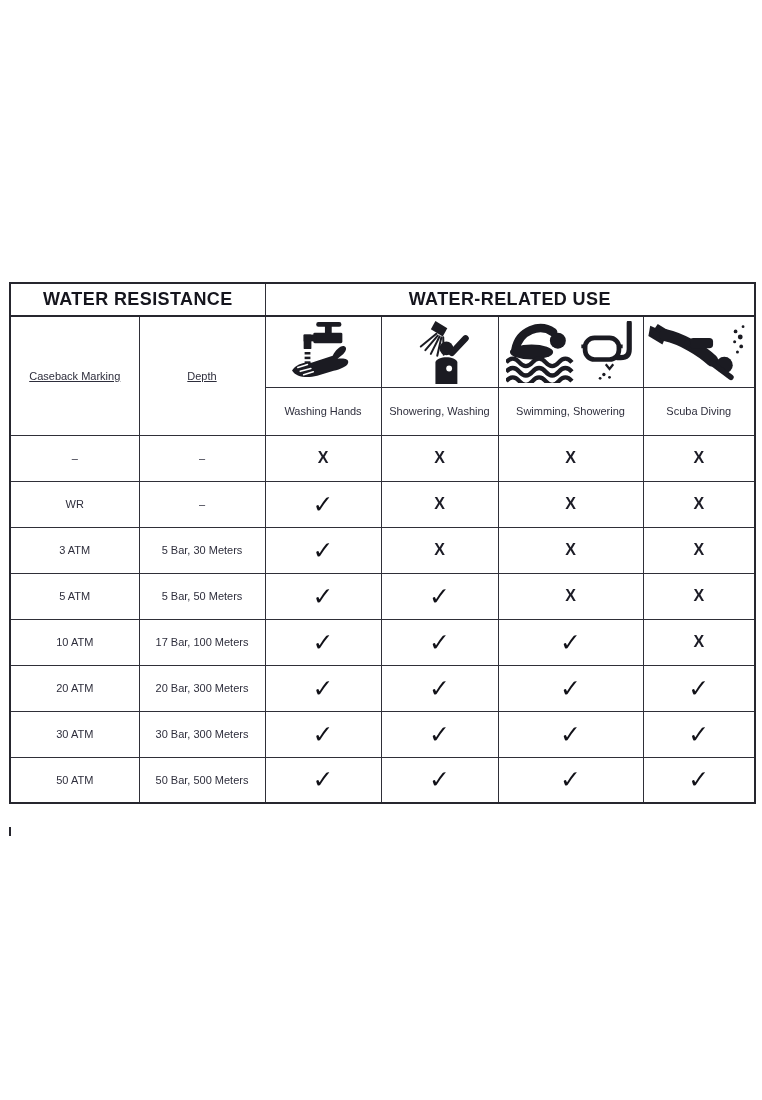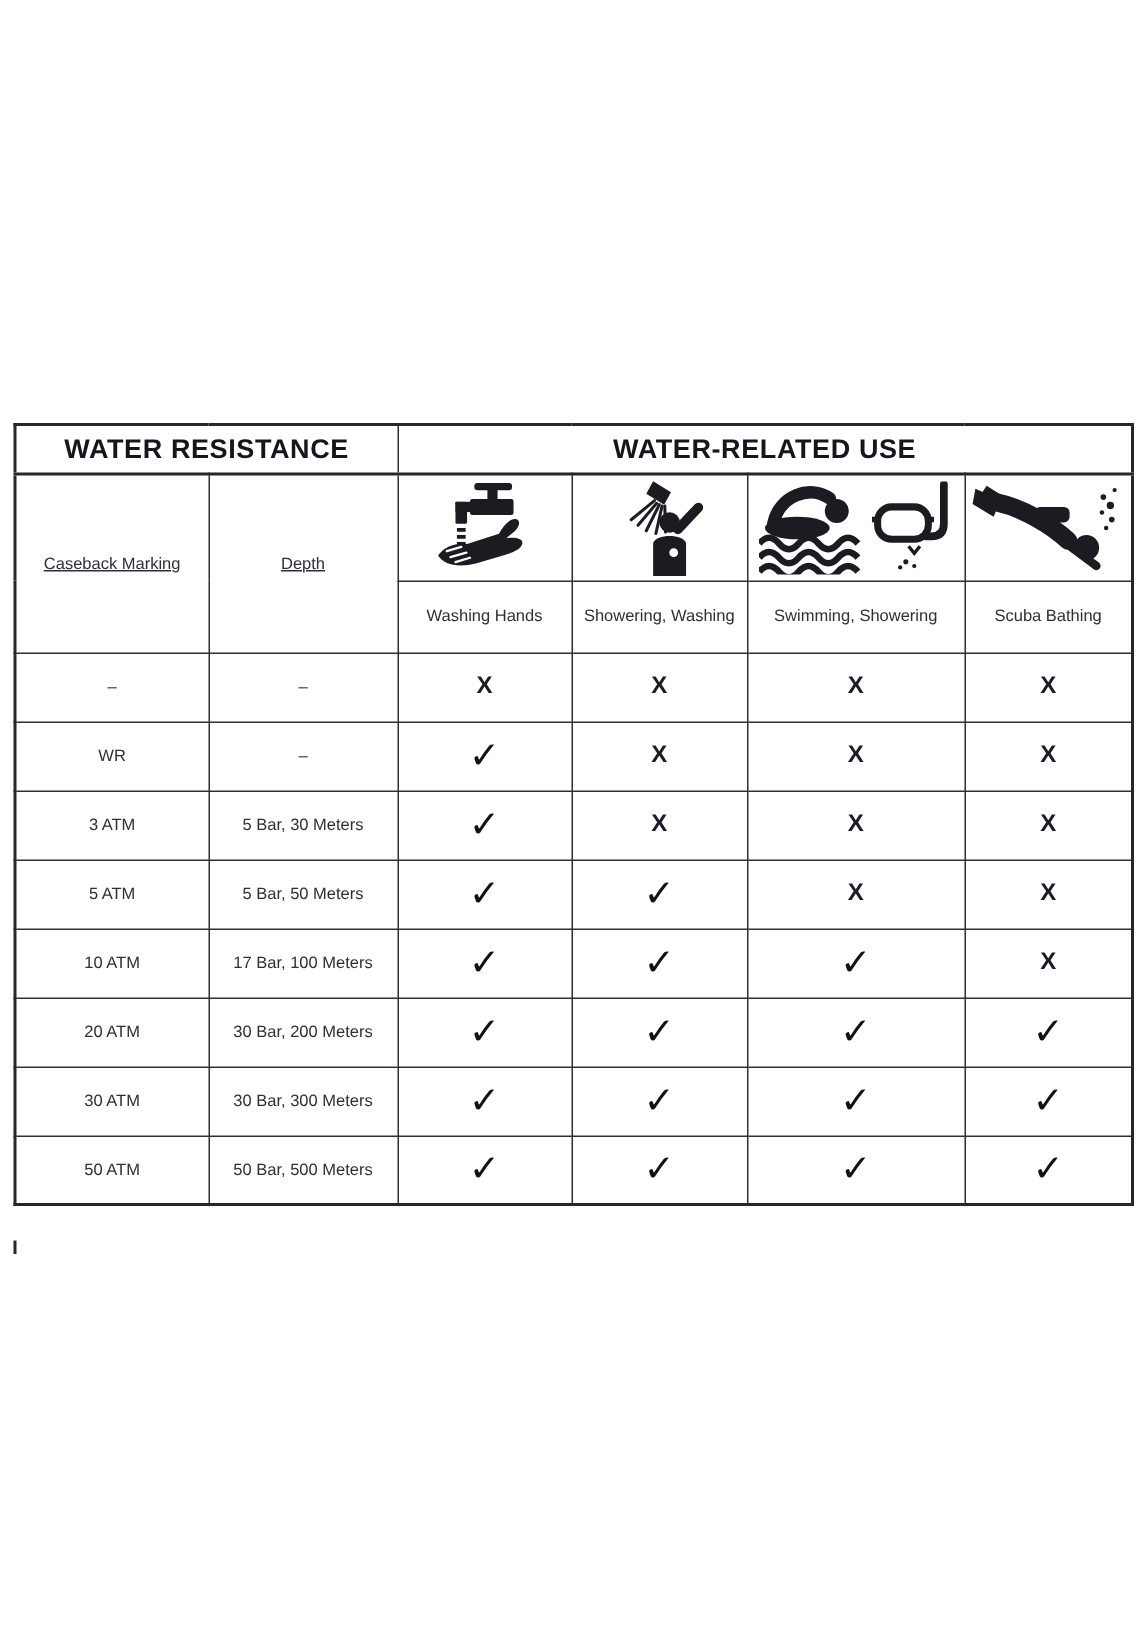--- a/index.html
+++ b/index.html
@@ -134,21 +134,21 @@
           <circle class="ink" cx="101" cy="5" r="1.5"></circle>
         </svg>
       </span>
     </td>
   </tr>
 
   <tr class="label-row">
     <td class="activity-label">Washing Hands</td>
     <td class="activity-label">Showering, Washing</td>
     <td class="activity-label">Swimming, Showering</td>
-    <td class="activity-label">Scuba Bathing</td>
+    <td class="activity-label">Scuba Diving</td>
   </tr>
 
   <tr class="data-row">
     <td class="marking-cell">–</td>
     <td class="depth-cell">–</td>
     <td class="mark cross">X</td>
     <td class="mark cross">X</td>
     <td class="mark cross">X</td>
     <td class="mark cross">X</td>
   </tr>
@@ -179,21 +179,21 @@
   <tr class="data-row">
     <td class="marking-cell">10 ATM</td>
     <td class="depth-cell">17 Bar, 100 Meters</td>
     <td class="mark check">✓</td>
     <td class="mark check">✓</td>
     <td class="mark check">✓</td>
     <td class="mark cross">X</td>
   </tr>
   <tr class="data-row">
     <td class="marking-cell">20 ATM</td>
-    <td class="depth-cell">30 Bar, 200 Meters</td>
+    <td class="depth-cell">20 Bar, 300 Meters</td>
     <td class="mark check">✓</td>
     <td class="mark check">✓</td>
     <td class="mark check">✓</td>
     <td class="mark check">✓</td>
   </tr>
   <tr class="data-row">
     <td class="marking-cell">30 ATM</td>
     <td class="depth-cell">30 Bar, 300 Meters</td>
     <td class="mark check">✓</td>
     <td class="mark check">✓</td>

